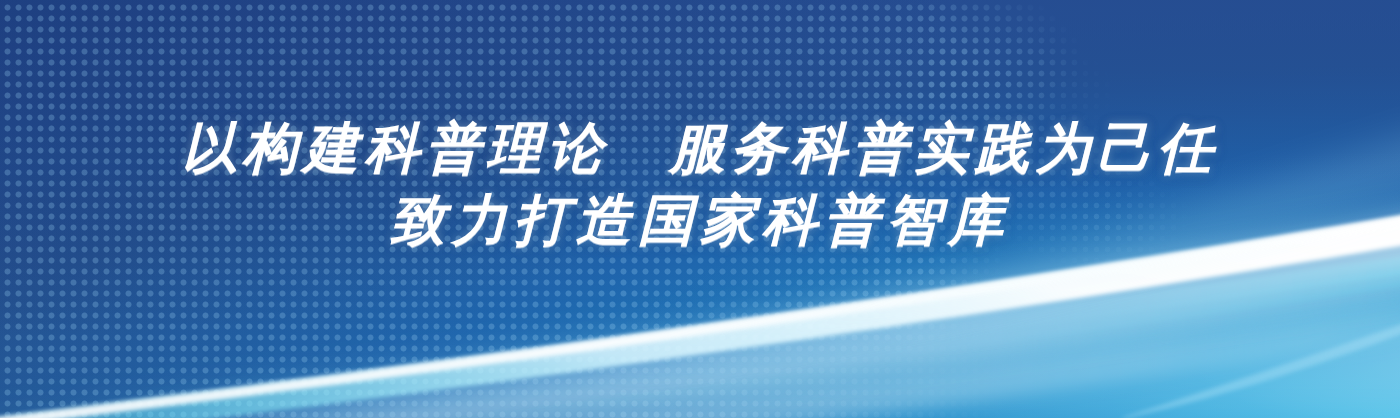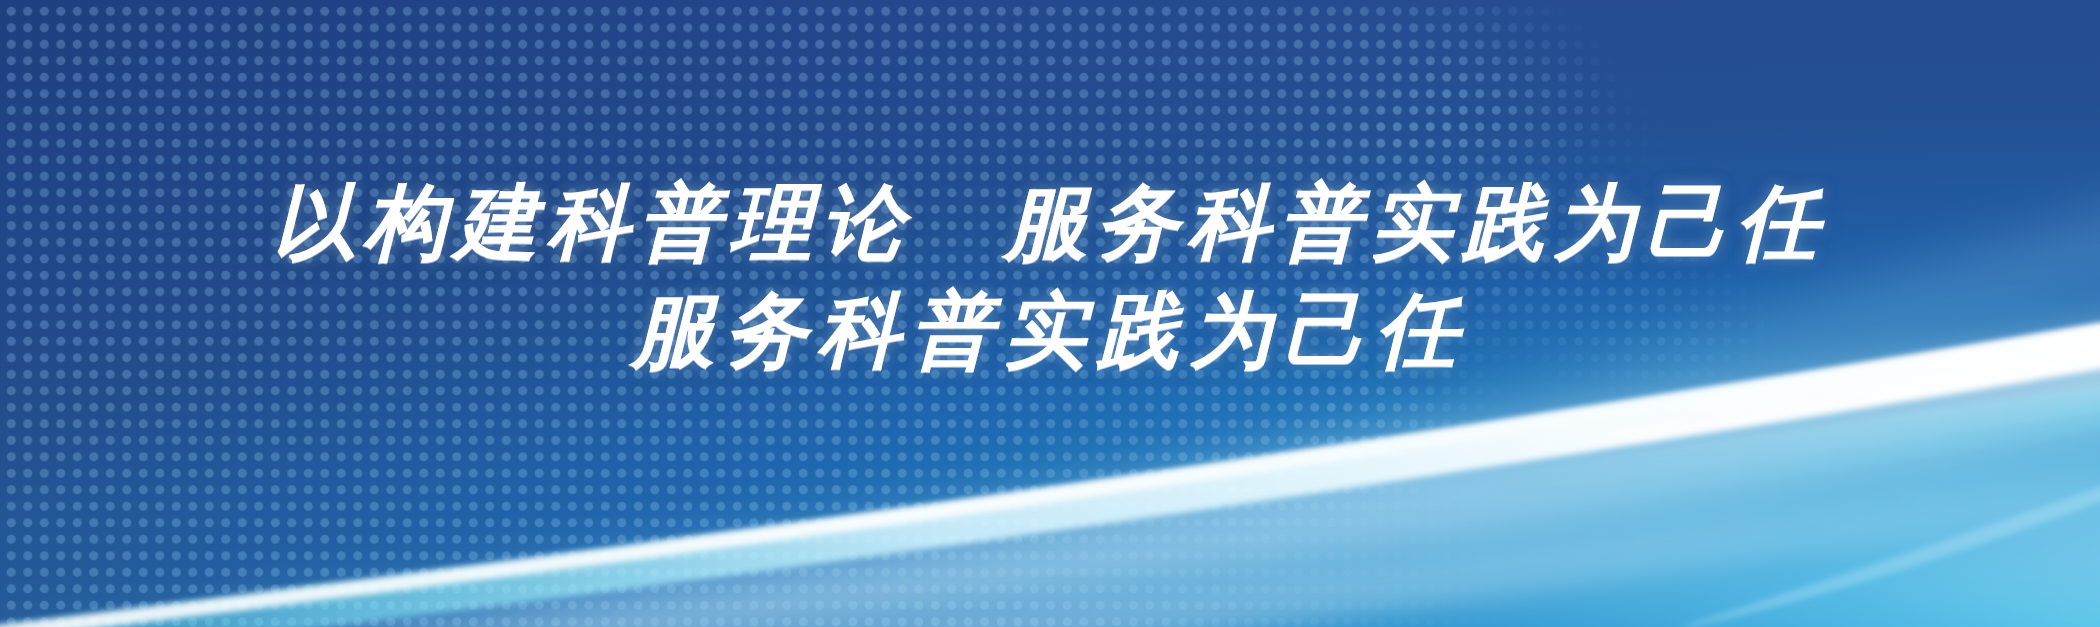--- a/index.html
+++ b/index.html
@@ -234,16 +234,16 @@
 
     <path d="M -60 424 C 300 380, 780 322, 1460 206 L 1460 216 C 780 332, 300 390, -60 434 Z" fill="#ffffff" opacity="0.88" filter="url(#blurSm)"></path>
 
     <path d="M 560 380 C 900 330, 1180 268, 1460 176 L 1460 120 C 1140 220, 880 300, 560 380 Z" fill="#bfeffd" opacity="0.16" filter="url(#blurLg)"></path>
 
     <path d="M 1120 418 C 1240 380, 1340 346, 1430 314 L 1434 322 C 1342 356, 1244 392, 1128 418 Z" fill="#cdf2ff" opacity="0.30" filter="url(#blurSm)"></path>
   </svg>
 
   <div id="headline">
     <span class="hl-line" id="headline-line-1">以构建科普理论　服务科普实践为己任</span>
-    <span class="hl-line" id="headline-line-2">服务科普实践为己任</span>
+    <span class="hl-line" id="headline-line-2">致力打造国家科普智库</span>
   </div>
 
 </div>
 
 </body></html>

